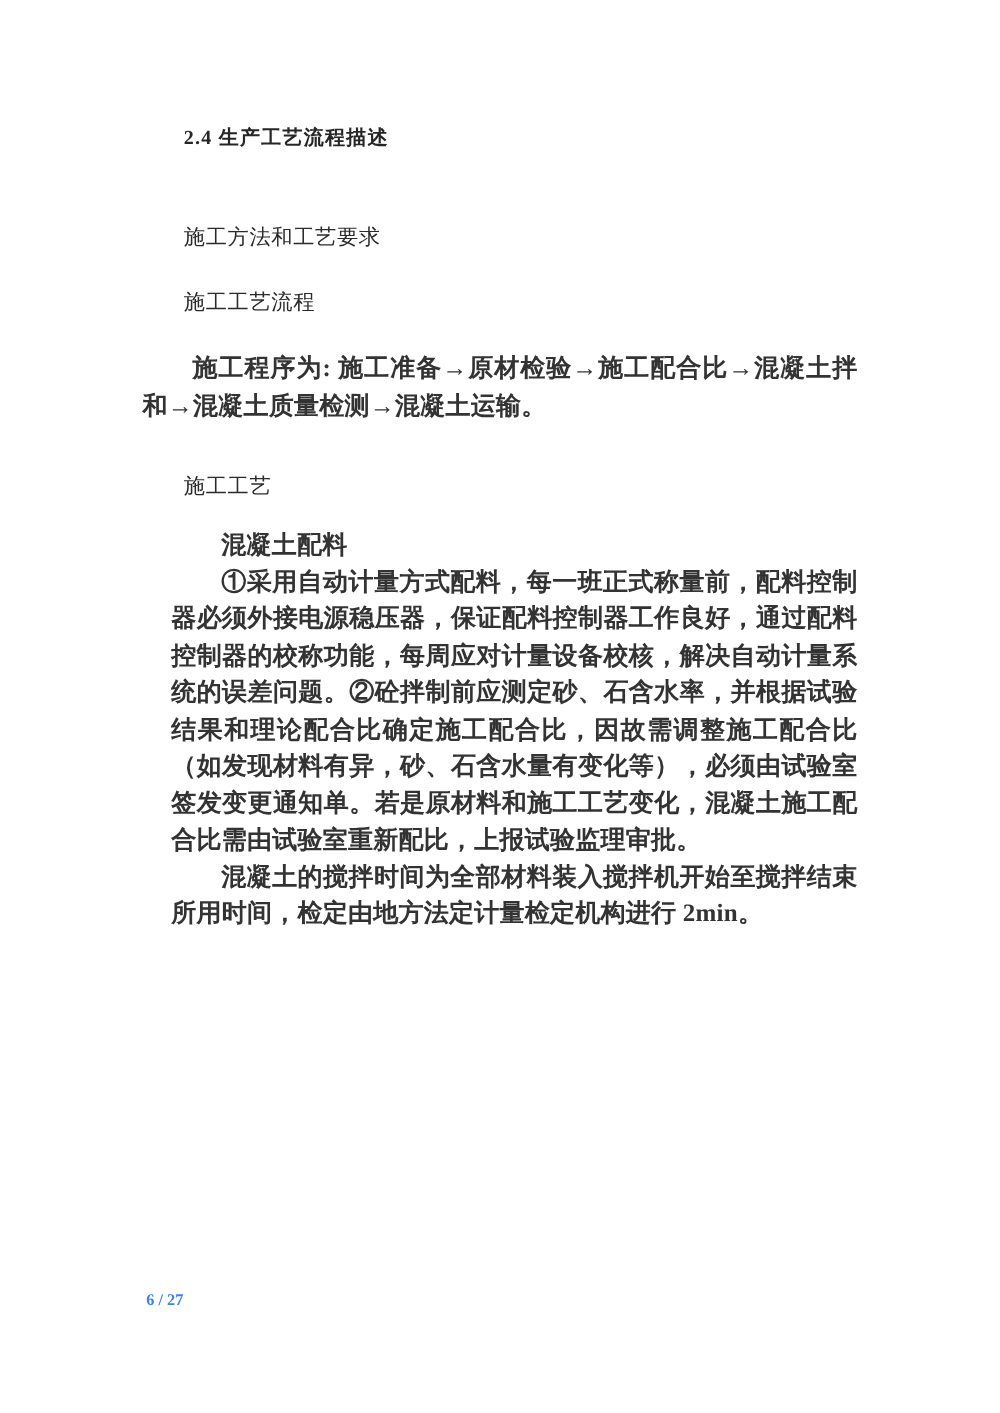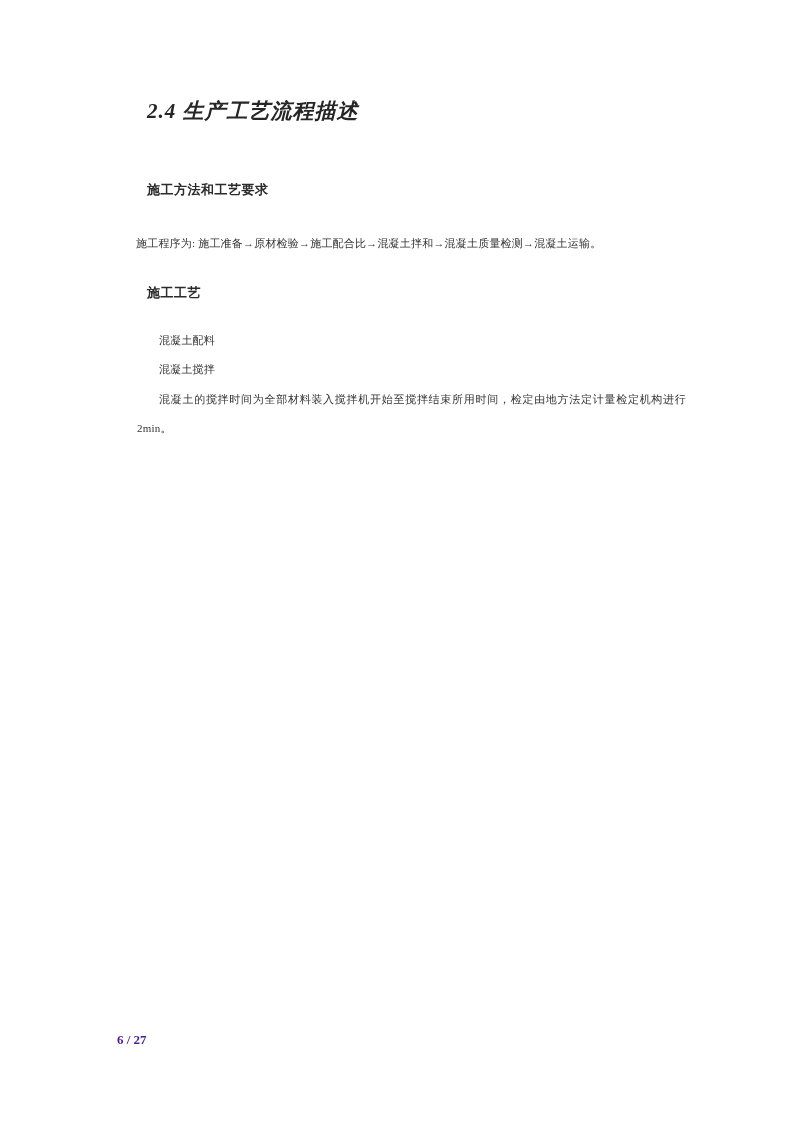--- a/index.html
+++ b/index.html
@@ -16,74 +16,75 @@
     overflow: hidden;
   }
   .page {
     position: relative;
     width: 572px;
     margin: 0 auto;
     padding: 0;
   }
   .doc-title {
     margin: 97px 0 0 33px;
-    font-size: 21px;
+    font-size: 16px;
     font-weight: bold;
     line-height: 28px;
     color: #262626;
     letter-spacing: 1px;
-    font-style: italic;
   }
   .sub-heading {
     margin: 0 0 0 33px;
-    font-size: 13px;
-    font-weight: bold;
+    font-size: 17px;
+    font-weight: normal;
     line-height: 20px;
     color: #2b2b2b;
     letter-spacing: 0.5px;
   }
   .sub-heading.method { margin-top: 55px; }
   .sub-heading.flow   { margin-top: 32px; }
-  .sub-heading.craft  { margin-top: 24px; }
+  .sub-heading.craft  { margin-top: 39px; }
   .para {
     margin: 0;
-    font-size: 11px;
+    font-size: 20px;
     line-height: 29.5px;
     text-indent: 2em;
     text-align: justify;
     color: #333333;
     letter-spacing: 0.2px;
+    font-weight: bold;
   }
   .para.sequence { margin-top: 29px; }
   .body-block { margin-top: 23px; margin-left: 23px; }
   .page-footer {
     position: absolute;
     left: 117px;
     top: 1032px;
     font-size: 13px;
     font-weight: bold;
-    color: #4c1d95;
+    color: #3b82f6;
     font-family: "Liberation Serif", "DejaVu Serif", serif;
   }
 </style>
 </head>
 <body>
 
 <div class="page">
 
   <h1 class="doc-title">2.4 生产工艺流程描述</h1>
 
   <h2 class="sub-heading method">施工方法和工艺要求</h2>
 
+  <h2 class="sub-heading flow">施工工艺流程</h2>
 
   <p class="para sequence">施工程序为: 施工准备→原材检验→施工配合比→混凝土拌和→混凝土质量检测→混凝土运输。</p>
 
   <h2 class="sub-heading craft">施工工艺</h2>
 
   <div class="body-block">
     <p class="para">混凝土配料</p>
-    <p class="para">混凝土搅拌</p>
+    <p class="para">①采用自动计量方式配料，每一班正式称量前，配料控制器必须外接电源稳压器，保证配料控制器工作良好，通过配料控制器的校称功能，每周应对计量设备校核，解决自动计量系统的误差问题。②砼拌制前应测定砂、石含水率，并根据试验结果和理论配合比确定施工配合比，因故需调整施工配合比（如发现材料有异，砂、石含水量有变化等），必须由试验室签发变更通知单。若是原材料和施工工艺变化，混凝土施工配合比需由试验室重新配比，上报试验监理审批。</p>
     <p class="para">混凝土的搅拌时间为全部材料装入搅拌机开始至搅拌结束所用时间，检定由地方法定计量检定机构进行 2min。</p>
   </div>
 
 </div>
 
 <div class="page-footer">6 / 27</div>
 
 </body></html>

